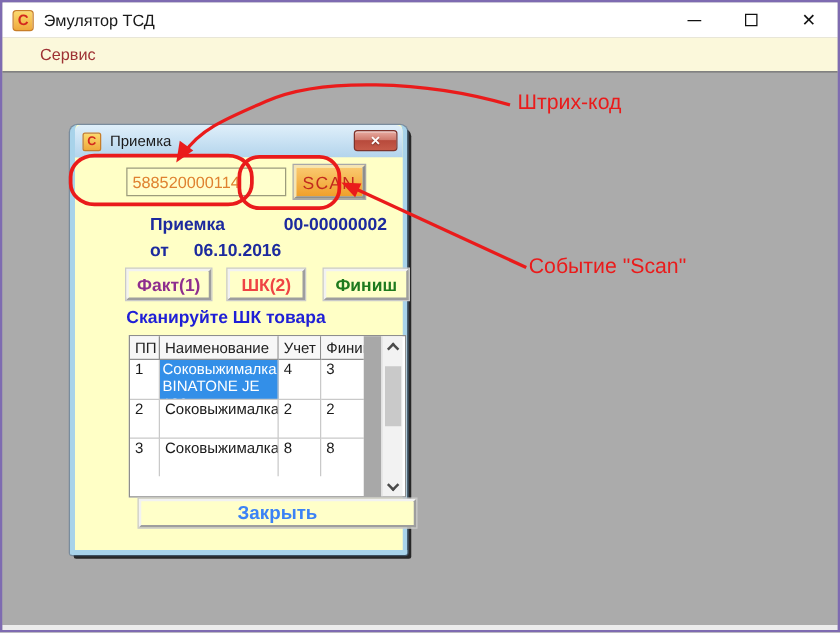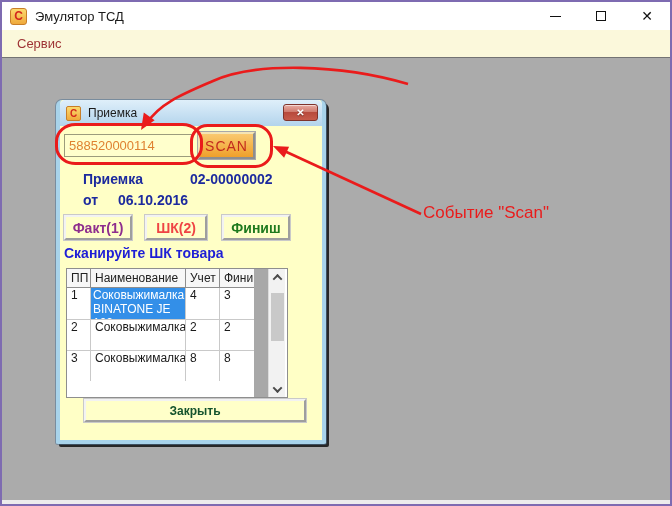--- a/index.html
+++ b/index.html
@@ -12,21 +12,21 @@
   .app-icon { width:17px; height:17px; border-radius:3px; background:linear-gradient(#FBDA6E,#EFA93C);
               border:1px solid #C87E28; color:#D3281E; font-weight:bold; font-size:12px;
               display:flex; align-items:center; justify-content:center; margin-right:8px; }
   .win-title { font-size:13px; color:#1A1A1A; flex:1; }
   .win-controls { display:flex; height:28px; }
   .win-btn { width:46px; height:28px; display:flex; align-items:center; justify-content:center; cursor:default; }
   .glyph-min { width:11px; height:0; border-top:1px solid #111; display:block; }
   .glyph-max { width:10px; height:10px; border:1px solid #111; display:block; }
   .glyph-close { font-size:14px; color:#111; line-height:1; }
 
-  .menubar { height:27px; background:#FBF8DB; display:flex; align-items:center; padding-left:15px; }
+  .menubar { height:27px; background:#FBF8DB; display:flex; align-items:center; padding-left:30px; }
   .menu-item { font-size:13px; color:#9E3234; }
 
   .content { flex:1; background:#ABABAB; border-top:1px solid #737373; }
   .bottom-strip { height:4px; background:#ECECEC; }
 
   
   .dialog { position:absolute; left:56px; top:100px; width:270px; height:344px;
             border:4px solid #A8D3EA; border-top:none; border-radius:6px 6px 2px 2px;
             box-shadow:0 0 0 1px rgba(80,115,145,.55), 3px 3px 0 rgba(10,10,10,.82);
             background:#FFFFC6; z-index:10; }
@@ -34,21 +34,21 @@
                   display:flex; align-items:center; padding:0 6px; position:relative; }
   .dlg-icon { width:15px; height:15px; border-radius:2px; background:linear-gradient(#FBDA6E,#EFA93C);
               border:1px solid #C87E28; color:#D3281E; font-weight:bold; font-size:10px;
               display:flex; align-items:center; justify-content:center; margin-right:7px; }
   .dlg-title { font-size:12px; color:#1A1A1A; }
   .dlg-close { position:absolute; right:4px; top:4px; width:35px; height:17px; border-radius:3px;
                background:linear-gradient(#E8ACA2 0%,#D07B6E 45%,#B84A3C 50%,#C65B4A 100%);
                border:1px solid #7E332B; color:#FFFFFF; font-size:10px; font-weight:bold;
                display:flex; align-items:center; justify-content:center;
                box-shadow:inset 0 1px 0 rgba(255,255,255,.55); text-shadow:0 1px 1px rgba(0,0,0,.4); }
-  .dlg-body { position:relative; height:314px; background:#FFFFC6; }
+  .dlg-body { position:relative; height:314px; background:#FFFFC6;margin-left:37px; }
 
   .barcode-input { position:absolute; left:4px; top:8px; width:128px; height:23px;
                    background:#FFFFCC; border:1px solid #9C9C7C; font-size:13px;
                    color:#DF8230; padding:0 4px; font-family:"Liberation Sans", sans-serif; }
   .scan-btn { position:absolute; left:138px; top:6px; width:57px; height:27px;
               background:linear-gradient(#FAC96F,#EFA02B); border:2px solid;
               border-color:#F4E4B4 #8E8E8E #8E8E8E #F4E4B4; outline:1px solid #A8A8A8;
               color:#C22A1E; font-size:14px; letter-spacing:1px;
               font-family:"Liberation Sans", sans-serif; }
 
@@ -85,23 +85,23 @@
   .tbl-filler { width:14px; background:#A8A8A8; }
   .scrollbar { width:17px; background:#F2F2F2; border-left:1px solid #DCDCDC; position:relative; }
   .sb-btn { position:absolute; left:0; width:16px; height:16px; display:flex; align-items:center; justify-content:center; }
   .sb-up { top:0; } .sb-down { bottom:0; }
   .chev-up { width:7px; height:7px; border-left:2px solid #4A4A4A; border-top:2px solid #4A4A4A;
              transform:rotate(45deg) translate(1px,1px); }
   .chev-down { width:7px; height:7px; border-left:2px solid #4A4A4A; border-top:2px solid #4A4A4A;
                transform:rotate(225deg) translate(1px,1px); }
   .sb-thumb { position:absolute; left:2px; top:24px; width:13px; height:48px; background:#C9C9C9; }
 
-  .close-btn { position:absolute; left:24px; top:273px; width:222px; height:23px;
+  .close-btn { position:absolute; left:14px; top:273px; width:222px; height:23px;
                background:#FFFFC9; border:2px solid; border-color:#F2F2F2 #9E9E9E #9E9E9E #F2F2F2;
-               outline:1px solid #C9C9C9; font-size:12px; font-weight:bold; color:#14532d;
+               outline:1px solid #C9C9C9; font-size:15px; font-weight:bold; color:#3b82f6;
                font-family:"Liberation Sans", sans-serif; }
 
   
   .ann-svg { position:absolute; inset:0; width:672px; height:506px; z-index:40; pointer-events:none; }
   .ann-text { position:absolute; z-index:41; font-size:17px; color:#EA1B1B; pointer-events:none; }
   .ann-1 { left:414px; top:72px; }
   .ann-2 { left:423px; top:203px; }
 </style>
 </head>
 <body>
@@ -137,21 +137,21 @@
       <div class="dlg-title">Приемка</div>
       <div class="dlg-close">✕</div>
     </div>
     <div class="dlg-body">
 
       <input class="barcode-input" value="588520000114" style="">
       <button class="scan-btn">SCAN</button>
 
       <div class="doc-line line1">
         <span class="doc-label">Приемка</span>
-        <span class="doc-value-1">02-00000002</span>
+        <span class="doc-value-1">00-00000002</span>
       </div>
       <div class="doc-line line2">
         <span class="doc-label">от</span>
         <span class="doc-value-2">06.10.2016</span>
       </div>
 
       <button class="dlg-btn btn-fact">Факт(1)</button>
       <button class="dlg-btn btn-shk">ШК(2)</button>
       <button class="dlg-btn btn-finish">Финиш</button>
 
@@ -199,15 +199,16 @@
   </div>
 
   <svg class="ann-svg" viewBox="0 0 672 506">
     <rect x="56.5" y="124.5" width="145" height="39" rx="19" ry="17" fill="none" stroke="#EA1B1B" stroke-width="3"></rect>
     <rect x="191.5" y="125.5" width="80" height="41" rx="16" ry="16" fill="none" stroke="#EA1B1B" stroke-width="3"></rect>
     <path d="M408,84 C340,64 255,62 213,81 C183,94 160,103 147,123" fill="none" stroke="#EA1B1B" stroke-width="2.6"></path>
     <polygon points="141,130 154.6,120.3 143.8,112.5" fill="#EA1B1B"></polygon>
     <path d="M421,214 L280,149" fill="none" stroke="#EA1B1B" stroke-width="2.6"></path>
     <polygon points="273,146 289.1,146.8 284.1,157.8" fill="#EA1B1B"></polygon>
   </svg>
+  <div class="ann-text ann-1">Штрих-код</div>
   <div class="ann-text ann-2">Событие "Scan"</div>
 
 </div>
 
 </body></html>

